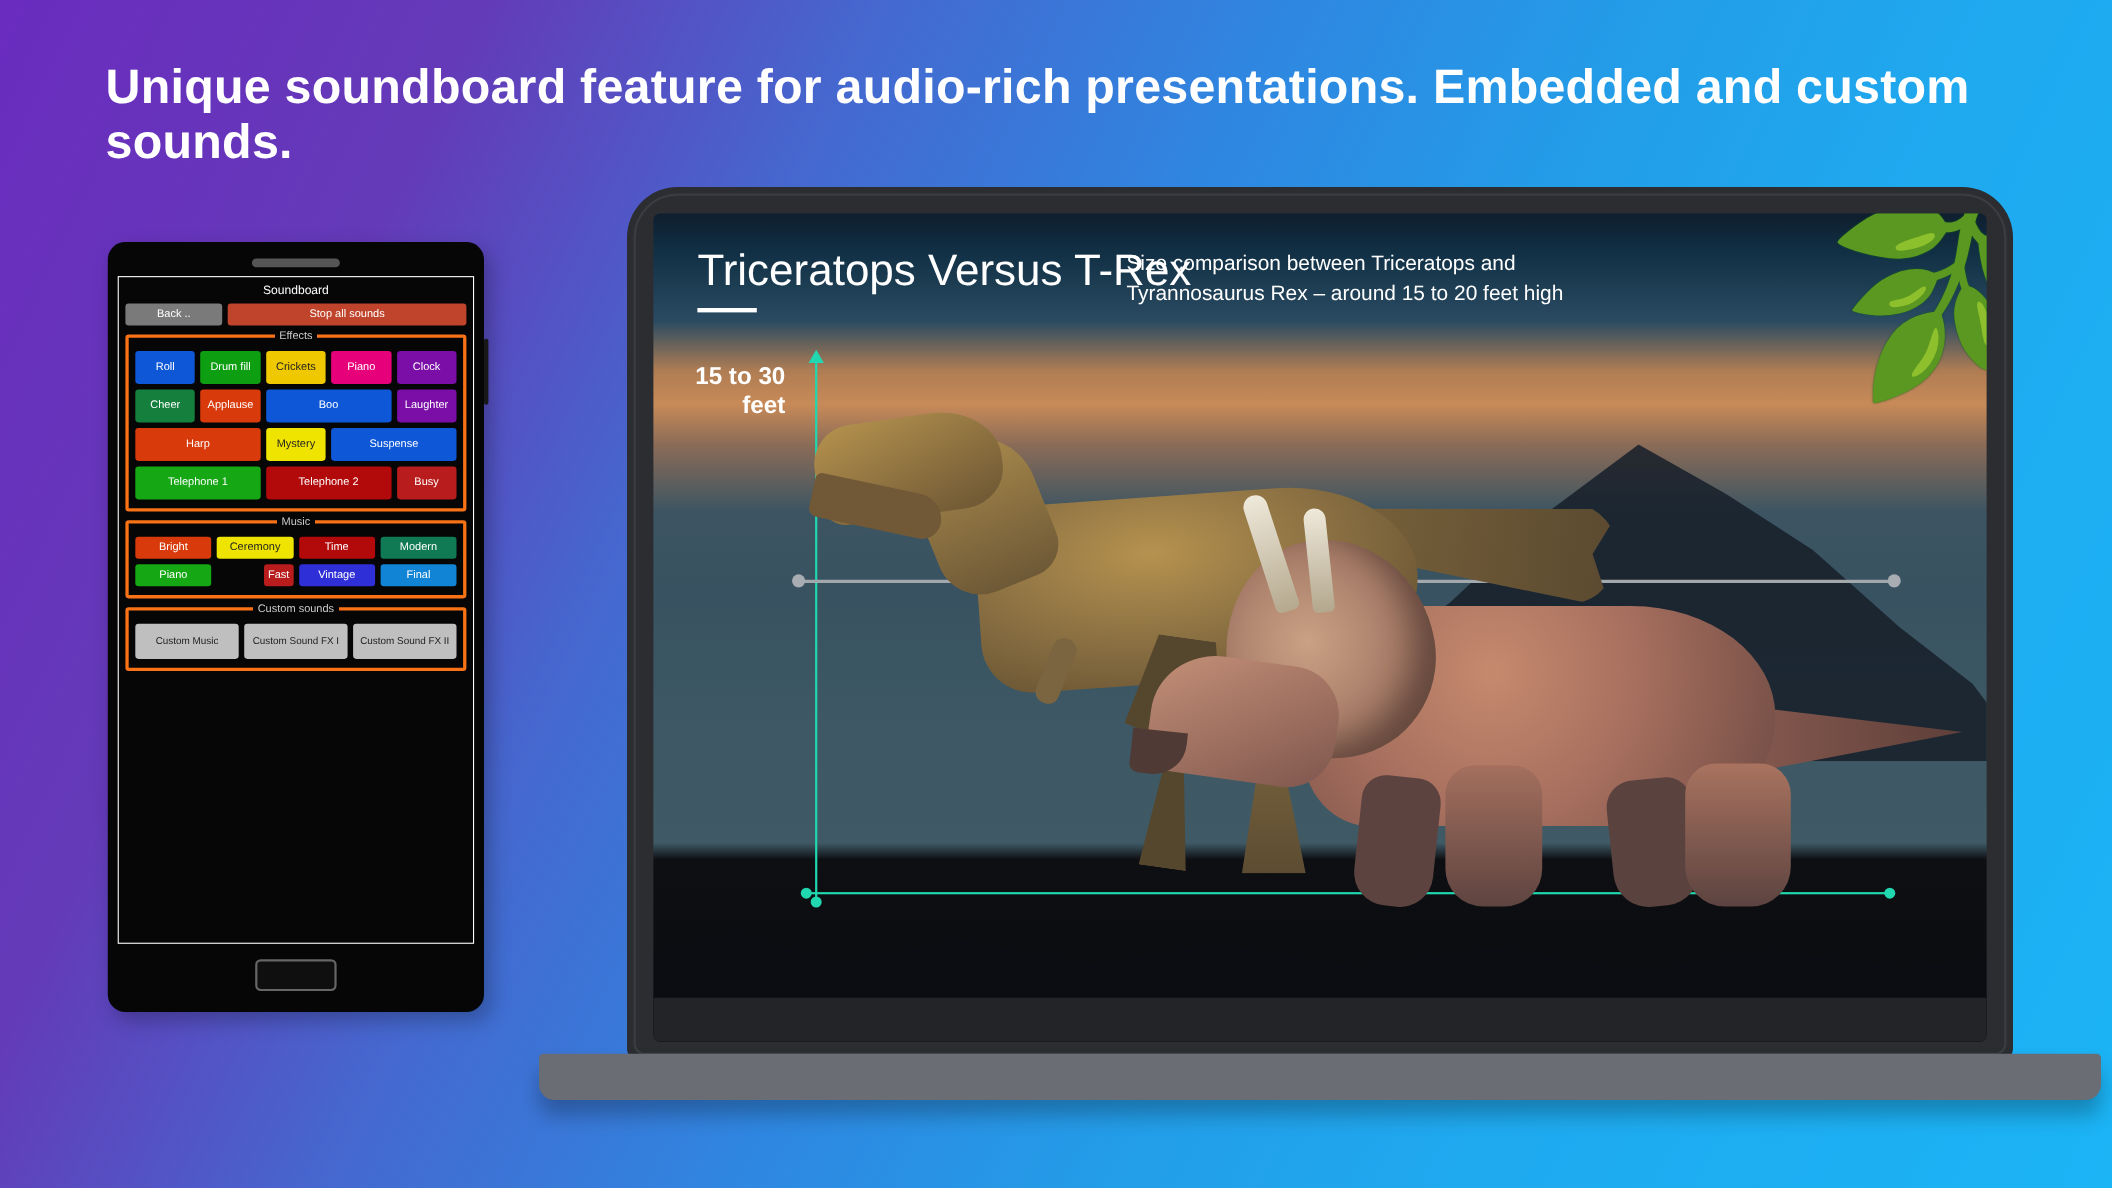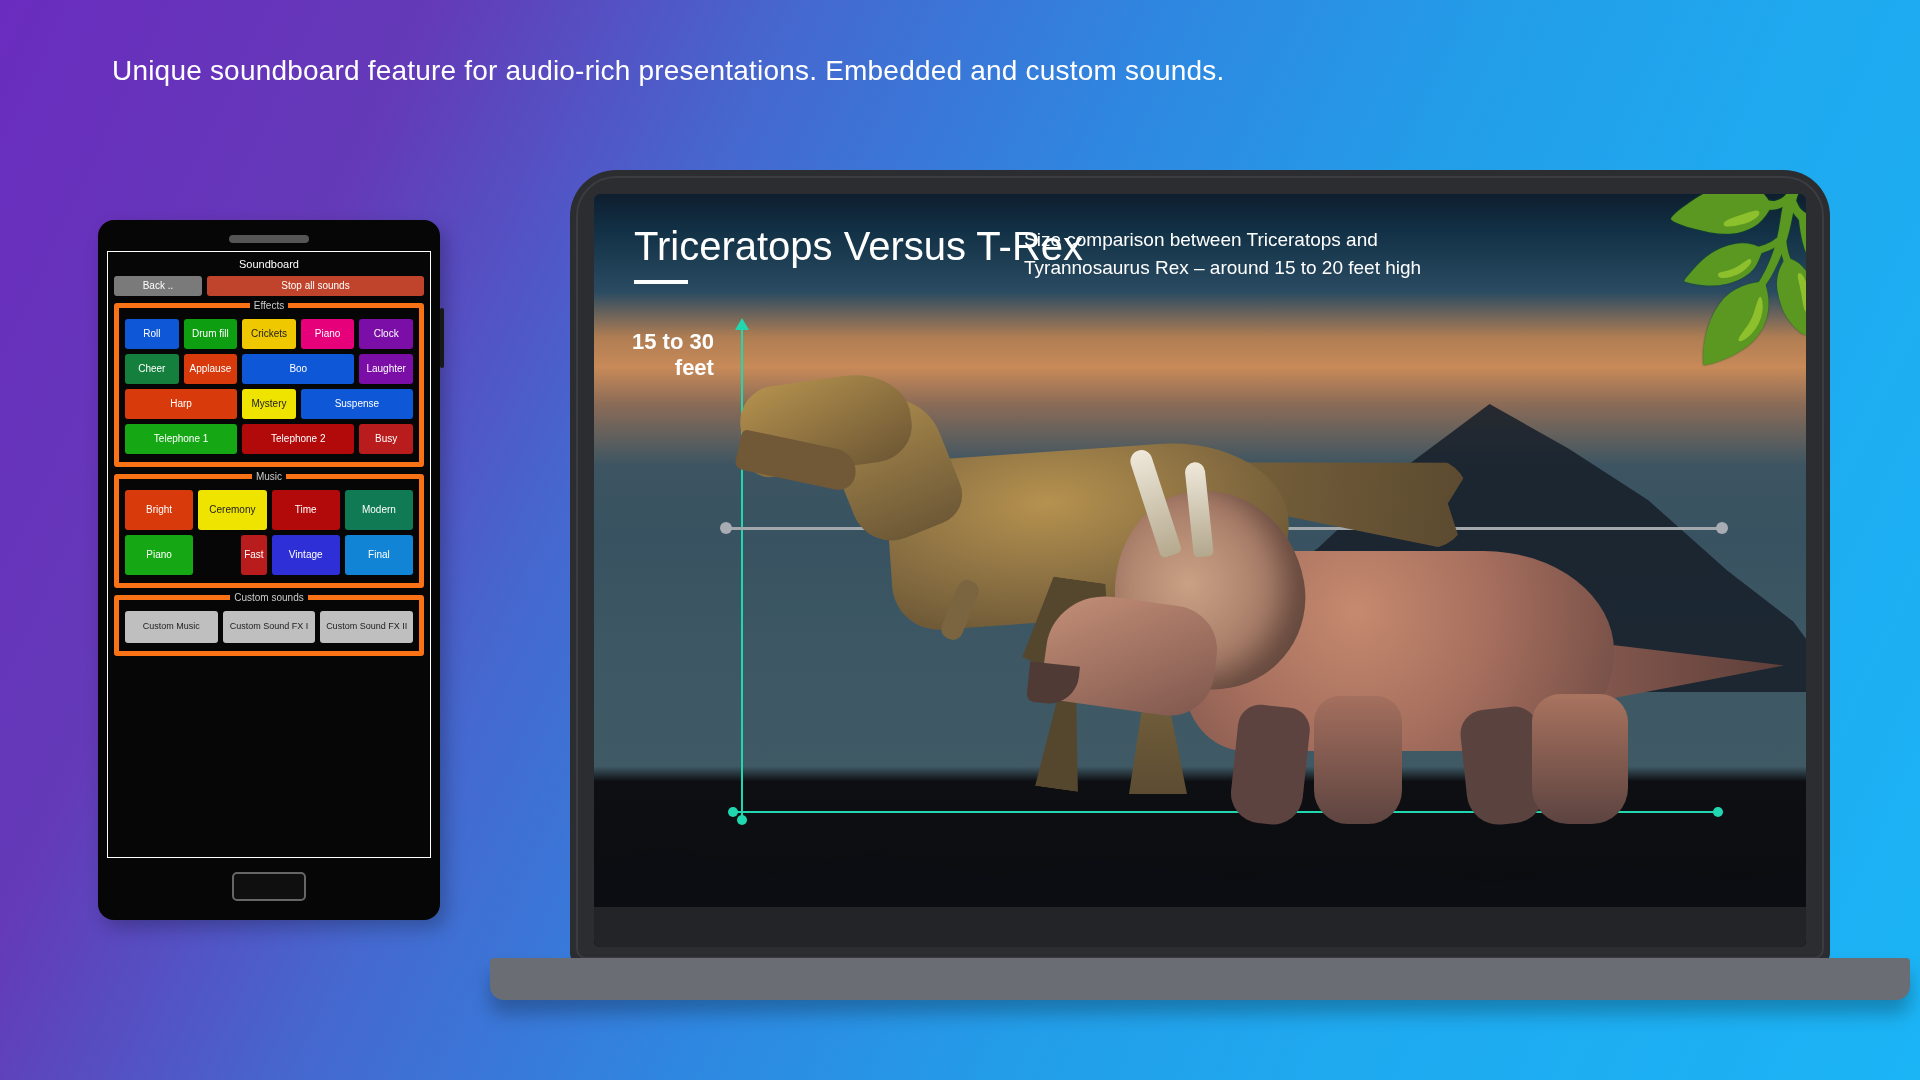--- a/index.html
+++ b/index.html
@@ -8,23 +8,23 @@
     height: 1080px;
     font-family: "Segoe UI", Arial, sans-serif;
     background: linear-gradient(115deg, #6a2cbf 0%, #643ab8 18%, #4568cf 33%, #2f86e0 48%, #239de8 62%, #1fa9ef 75%, #1bb4f5 100%);
     overflow: hidden;
     position: relative;
     color: #fff;
   }
   .headline {
     position: absolute;
     top: 55px;
-    left: 112px;
-    font-size: 28px;
-    font-weight: 400;
+    left: 96px;
+    font-size: 44px;
+    font-weight: 700;
     letter-spacing: 0.2px;
   }
 
   
   .phone {
     position: absolute;
     top: 220px;
     left: 98px;
     width: 342px;
     height: 700px;
@@ -74,37 +74,37 @@
     justify-content: center;
     border-radius: 3px;
     font-size: 10px;
     color: #fff;
     height: 20px;
     text-align: center;
     line-height: 1.05;
     padding: 0 3px;
   }
   fieldset.sb-group {
-    border: 5px solid #f97316;
+    border: 3px solid #f97316;
     border-radius: 3px;
     padding: 8px 6px;
     margin-top: 2px;
   }
   fieldset.sb-group legend {
     font-size: 10px;
     color: #ccc;
     padding: 0 4px;
     margin-left: auto;
     margin-right: auto;
     text-align: center;
   }
   .grid5 { display: grid; grid-template-columns: repeat(5,1fr); gap: 5px; }
   .grid5 .btn { height: 30px; }
   .grid4 { display: grid; grid-template-columns: repeat(4,1fr); gap: 5px; }
-  .grid4 .btn { height: 40px; }
+  .grid4 .btn { height: 20px; }
   .grid3 { display: grid; grid-template-columns: repeat(3,1fr); gap: 5px; }
   .grid3 .btn { height: 32px; font-size: 9px; color:#222; }
   .span2 { grid-column: span 2; }
   .phone .navbar {
     height: 44px;
     margin-top: 6px;
     display: flex;
     align-items: center;
     justify-content: center;
   }

